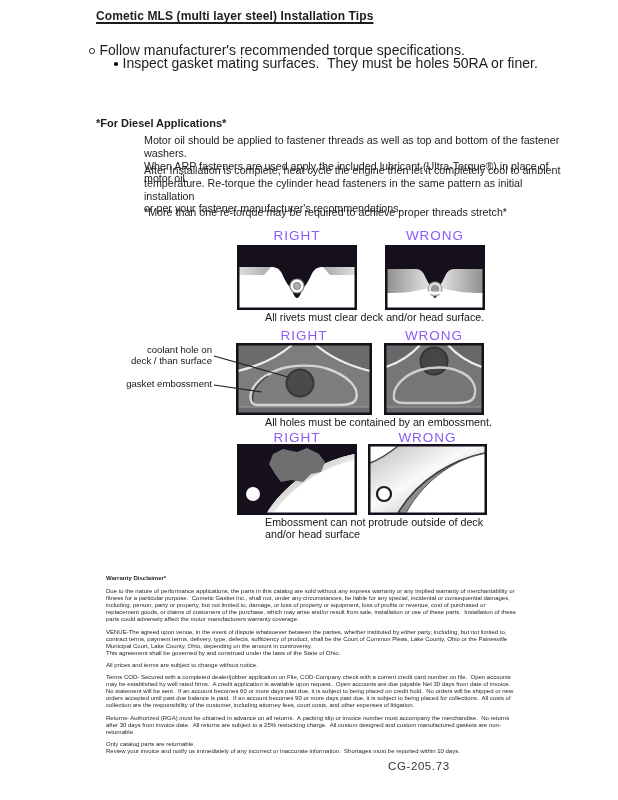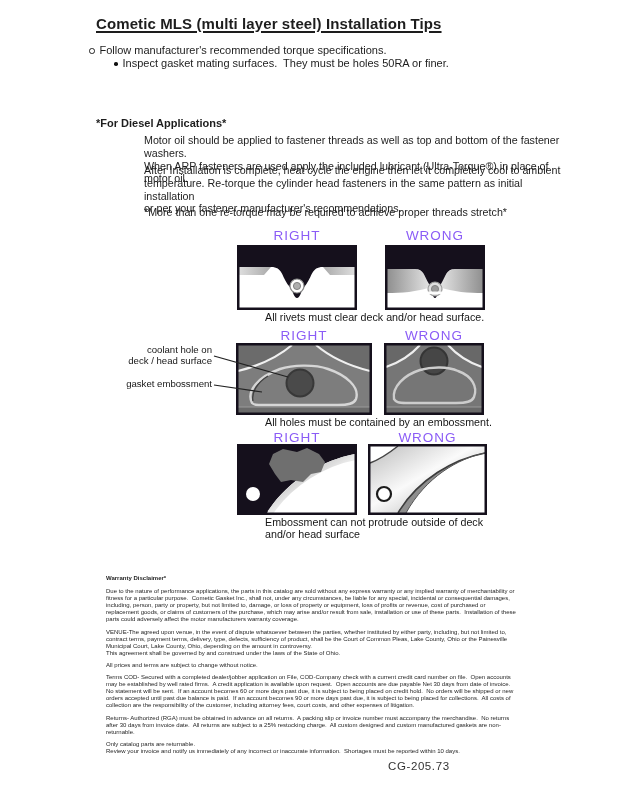--- a/index.html
+++ b/index.html
@@ -4,25 +4,25 @@
 <style>
   html,body{margin:0;padding:0;}
   body{
     width:618px;height:800px;position:relative;background:#ffffff;
     font-family:"Liberation Sans", sans-serif;color:#1d1d1d;overflow:hidden;
     -webkit-font-smoothing:antialiased;
   }
   .abs{position:absolute;}
   .pre{white-space:pre-wrap;}
   #title{
-    left:96px;top:15px;font-size:15px;font-weight:700;
+    left:96px;top:9px;font-size:12px;font-weight:700;
     text-decoration:underline;text-underline-offset:2px;text-decoration-thickness:1.5px;
     letter-spacing:0.1px;
   }
-  #bullets{left:89px;top:44px;font-size:11px;}
+  #bullets{left:89px;top:44px;font-size:14px;}
   .brow{display:flex;line-height:13px;}
   .brow.sub{margin-left:25px;}
   .ring{flex:0 0 auto;width:3.5px;height:3.5px;border:1px solid #222;border-radius:50%;margin:4px 5px 0 0;}
   .dot{flex:0 0 auto;width:3.5px;height:3.5px;background:#111;border-radius:50%;margin:5px 5px 0 0;}
   #diesel-heading{left:96px;top:117px;font-size:11px;font-weight:700;}
   .para{left:96px;width:430px;font-size:10.7px;line-height:12.8px;margin-left:48px;}
   #para1{top:134px;}
   #para2{top:164px;}
   #para3{top:206px;}
   .rw-label{font-size:13.5px;letter-spacing:1px;text-align:center;color:#8b5cf6;}
@@ -102,21 +102,21 @@
   <rect x="42" y="46.5" width="16" height="2.6" fill="#ffffff" opacity="0.95"></rect>
   <rect x="1.25" y="1.25" width="97.5" height="62.5" fill="none" stroke="#15101c" stroke-width="2.5"></rect>
 </svg>
 
 <div class="abs caption" style="left:238px;top:312px;">All rivets must clear deck and/or head surface.</div>
 
 <div class="abs rw-label" style="left:236px;top:328px;width:136px;">RIGHT</div>
 <div class="abs rw-label" style="left:384px;top:328px;width:100px;">WRONG</div>
 
 <div class="abs side-label pre" style="left:90px;top:344px;">coolant hole on
-deck / head surface</div>
+deck / than surface</div>
 <div class="abs side-label pre" style="left:90px;top:378px;">gasket embossment</div>
 
 <svg class="abs diagram" style="left:236px;top:343px;" width="136" height="72" viewBox="0 0 136 72">
   <rect x="1" y="1" width="134" height="70" fill="#7d7d7d"></rect>
   <path d="M2,2 H56 C42,14 22,23 2,28 Z" fill="#6b6b6b"></path>
   <path d="M56,2 C42,14 22,23 2,28" fill="none" stroke="#f0f0f0" stroke-width="2.2"></path>
   <path d="M134,2 H80 C94,14 114,23 134,28 Z" fill="#6b6b6b"></path>
   <path d="M80,2 C94,14 114,23 134,28" fill="none" stroke="#f0f0f0" stroke-width="2.2"></path>
   <path d="M16,60 C10,48 22,34 44,26 C56,22 78,21 92,26 C110,32 124,44 120,56 C118,61 112,62 102,62 H28 C20,62 18,62 16,60 Z" fill="none" stroke="#d6d6d6" stroke-width="2.4"></path>
   <path d="M17,58 C15,49 22,39 32,33" fill="none" stroke="#424242" stroke-width="1.4"></path>

